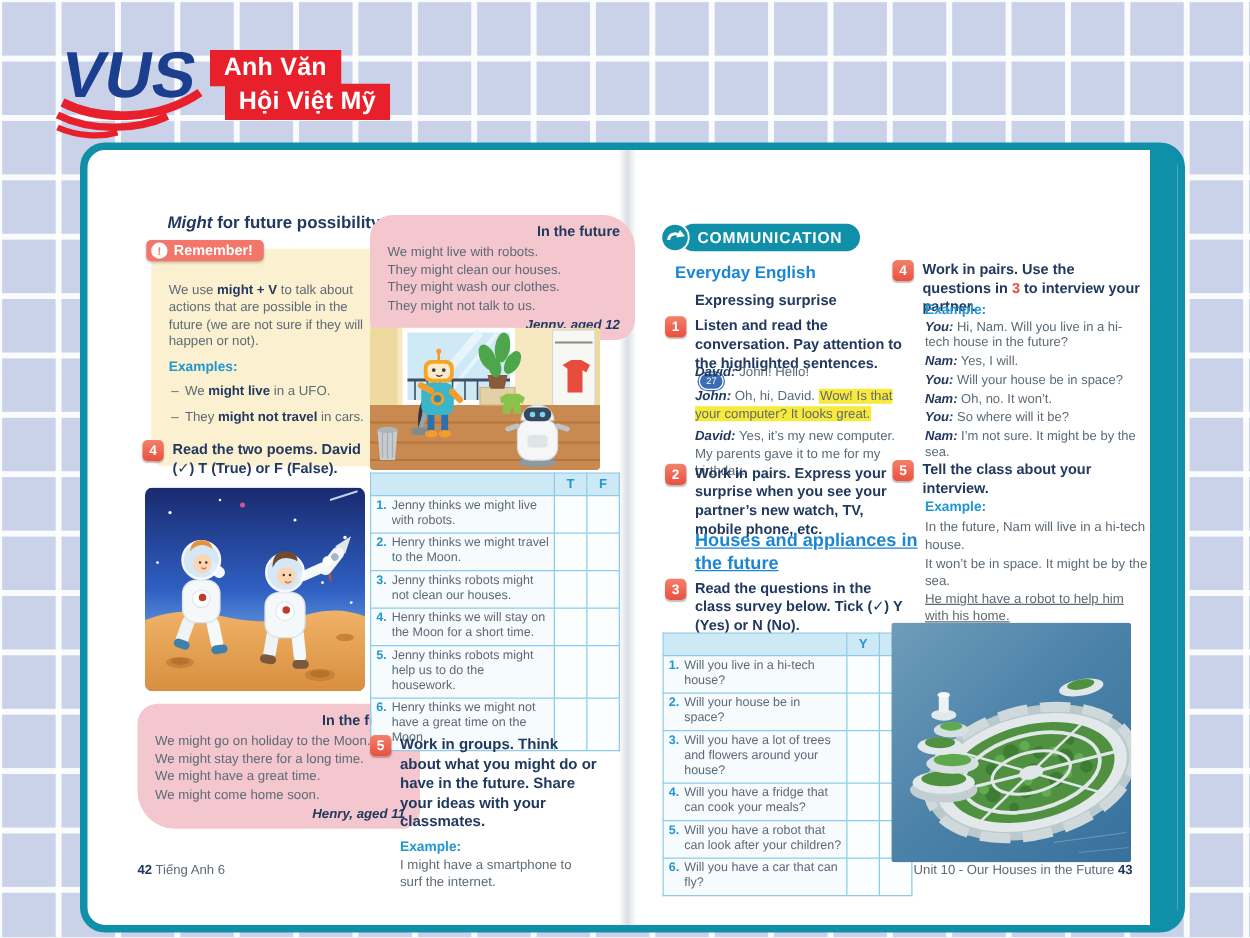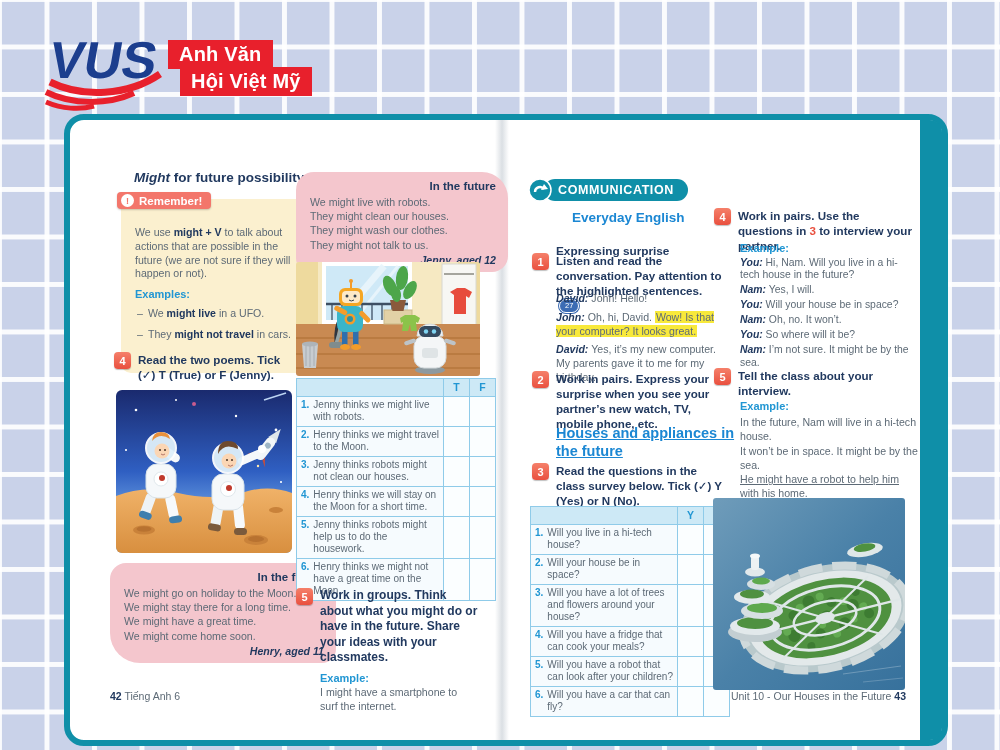--- a/index.html
+++ b/index.html
@@ -102,21 +102,21 @@
         <span><span>We </span><span class="bt">might live</span><span> in a UFO.</span></span>
       </div>
       <div class="exitem">
         <span>–</span>
         <span><span>They </span><span class="bt">might not travel</span><span> in cars.</span></span>
       </div>
     </div>
 
     <div class="abs ex" style="left:44px;top:232px;width:182px;">
       <div class="numbadge">4</div>
-      <div class="instr">Read the two poems. Tick (✓) T (True) or F (Jenny).</div>
+      <div class="instr">Read the two poems. David (✓) T (True) or F (False).</div>
     </div>
 
     <div class="pic" style="left:46px;top:270px;width:176px;height:163px;">
       <svg width="176" height="163" viewBox="0 0 176 163">
         <defs>
           <linearGradient id="sky" x1="0" y1="0" x2="0" y2="1">
             <stop offset="0" stop-color="#1a2a6e"></stop>
               <stop offset=".5" stop-color="#2f5fc2"></stop>
               <stop offset=".78" stop-color="#6fa4e4"></stop>
           </linearGradient>
@@ -369,22 +369,22 @@
 
     <div class="abs comm-wrap" style="left:458px;top:58px;">
       <svg class="comm-icon" viewBox="0 0 24 24">
         <circle cx="12" cy="12" r="11" fill="#0f8fa8" stroke="#fff" stroke-width="1.5"></circle>
         <path d="M7,14 a5,5 0 0 1 9,-3" stroke="#fff" stroke-width="2.4" fill="none"></path>
         <polygon points="16,6 20,11 13,12" fill="#fff"></polygon>
       </svg>
       <span class="comm-pill">COMMUNICATION</span>
     </div>
 
-    <div class="abs h-blue" style="left:502px;top:90px;font-size:13.5px;">Everyday English</div>
-    <div class="abs instr" style="left:486px;top:124px;font-size:11.8px;">Expressing surprise</div>
+    <div class="abs h-blue" style="left:470px;top:90px;font-size:13.5px;">Everyday English</div>
+    <div class="abs instr" style="left:486px;top:113px;font-size:11.8px;">Expressing surprise</div>
 
     <div class="abs ex" style="left:462px;top:133px;width:190px;">
       <div class="numbadge">1</div>
       <div class="instr"><span>Listen and read the conversation. Pay attention to the highlighted sentences.</span><span class="audio-badge">27</span></div>
     </div>
 
     <div class="abs body dlg" style="left:486px;top:172px;width:176px;">
       <p><span class="sp">David:</span><span> John! Hello!</span></p>
       <p><span class="sp">John:</span><span> Oh, hi, David. </span><span class="hl">Wow! Is that your computer? It looks great.</span></p>
       <p><span class="sp">David:</span><span> Yes, it’s my new computer. My parents gave it to me for my birthday.</span></p>

